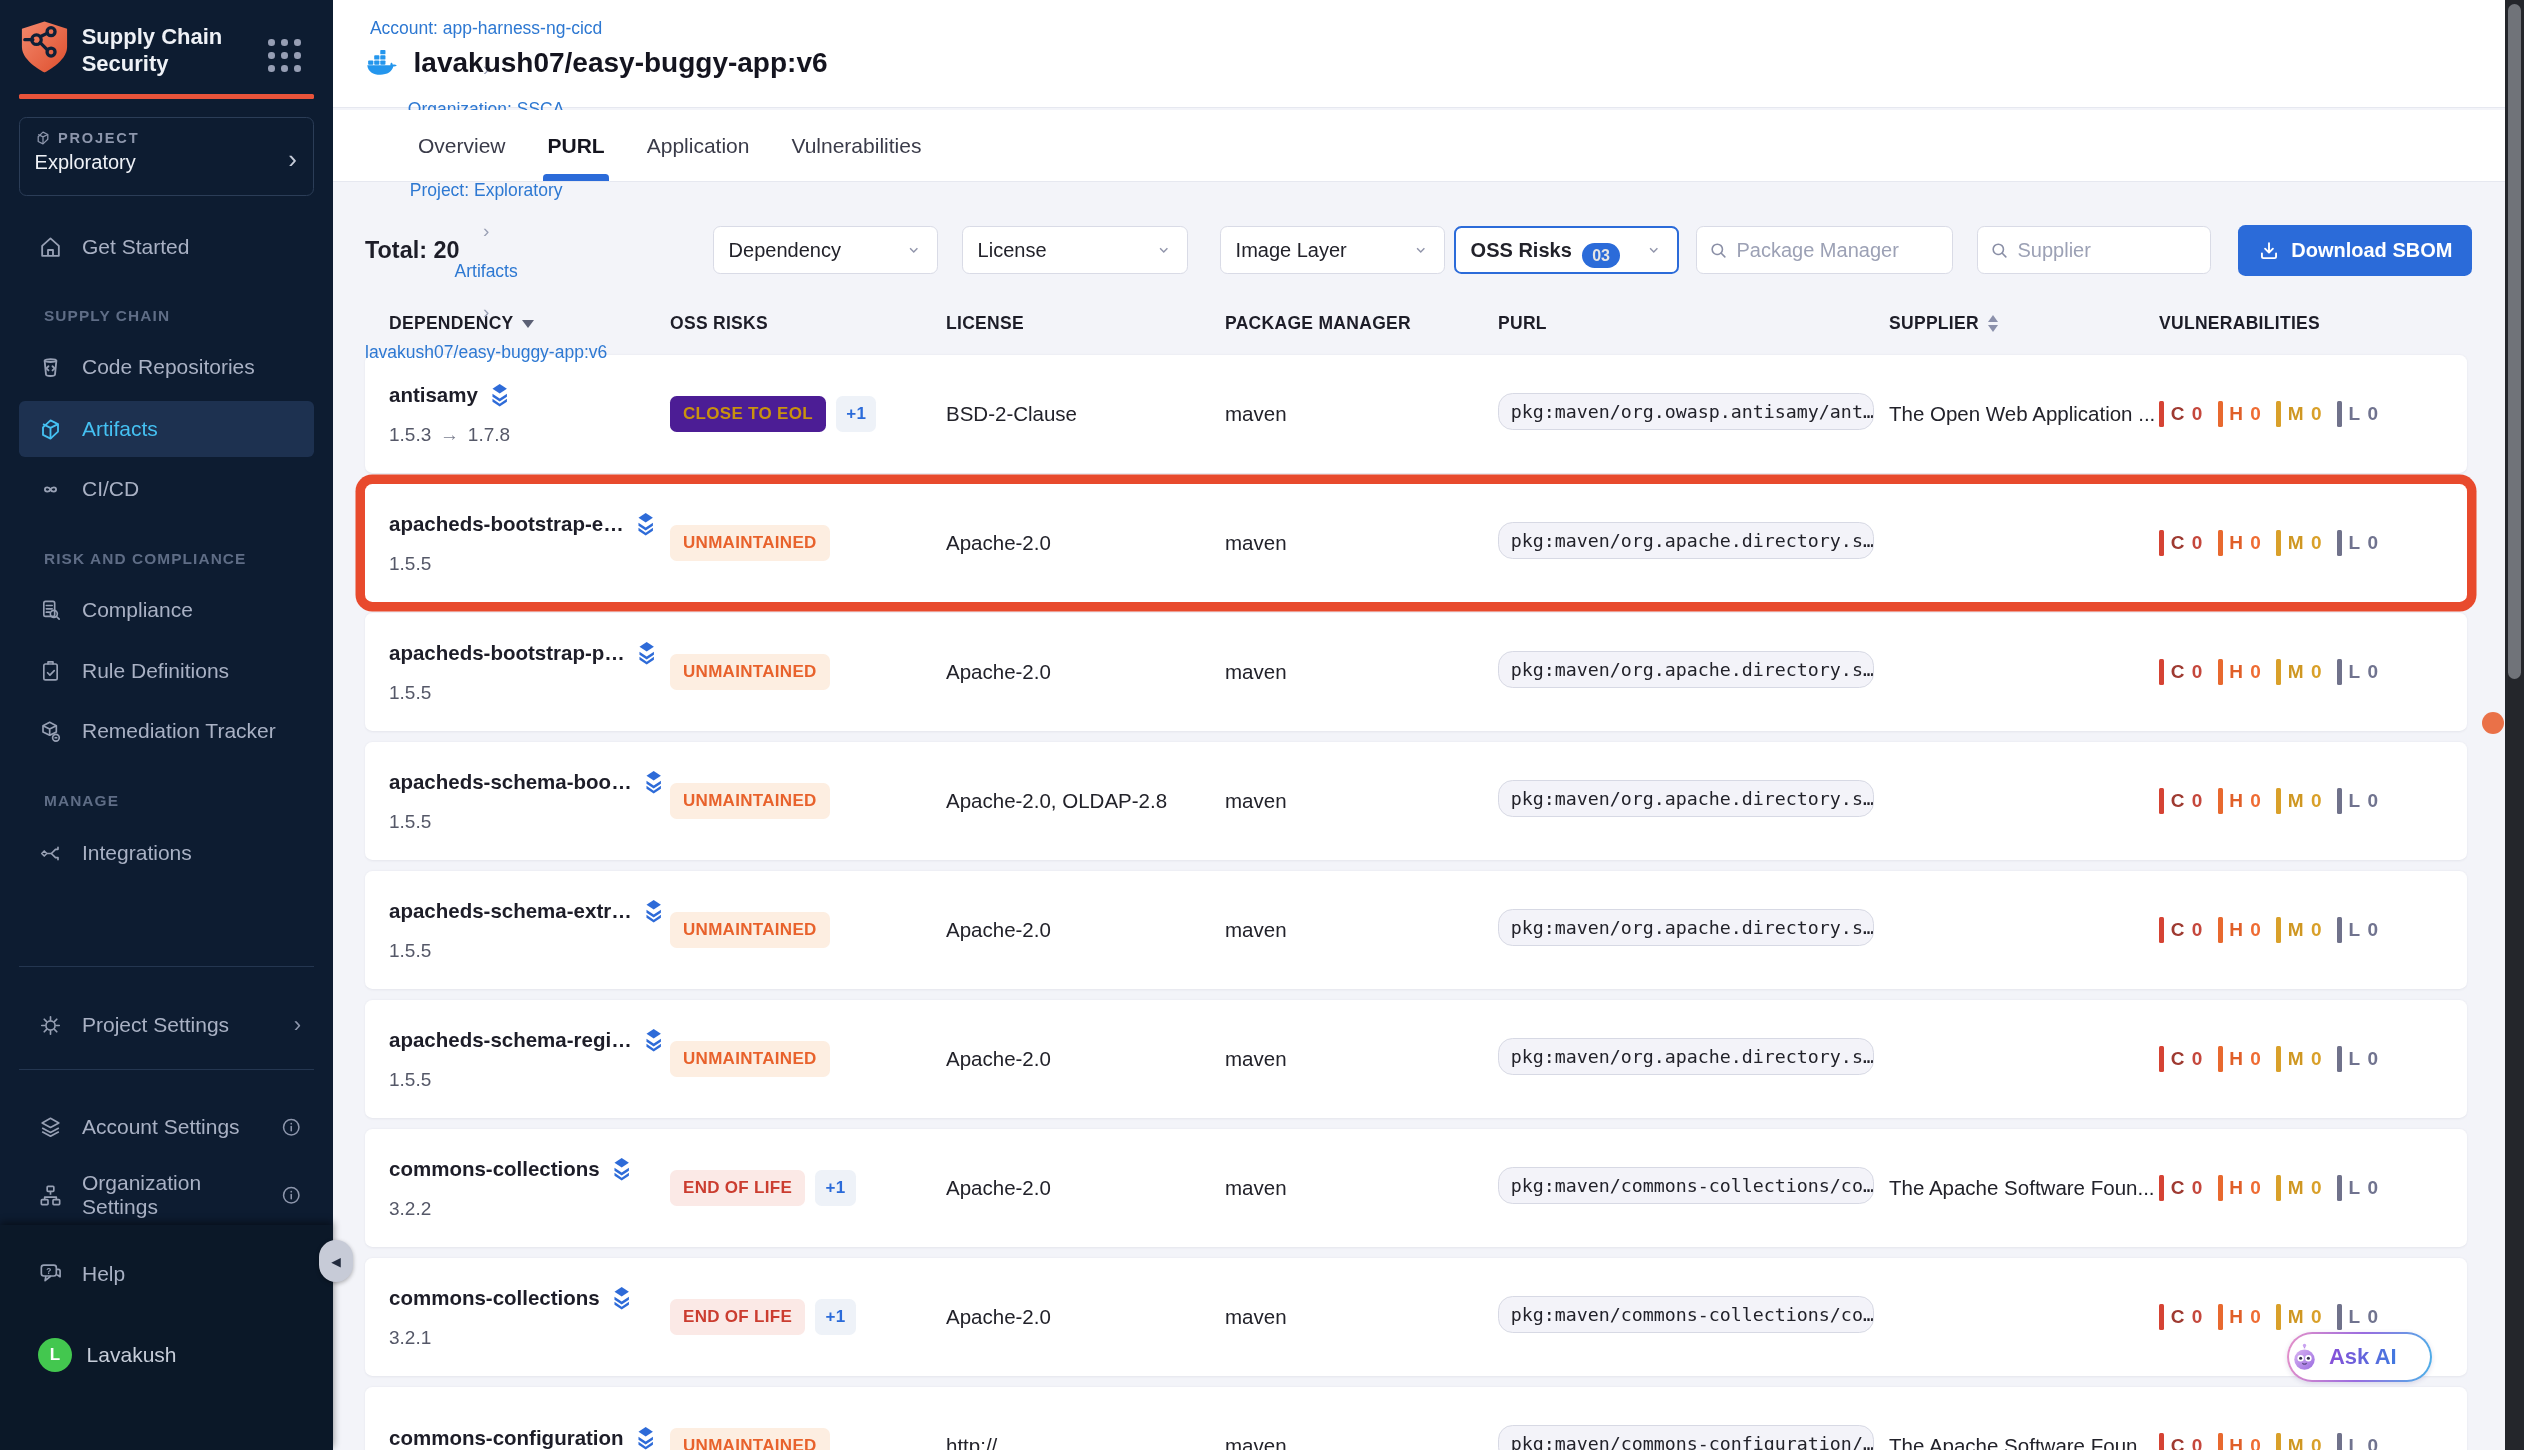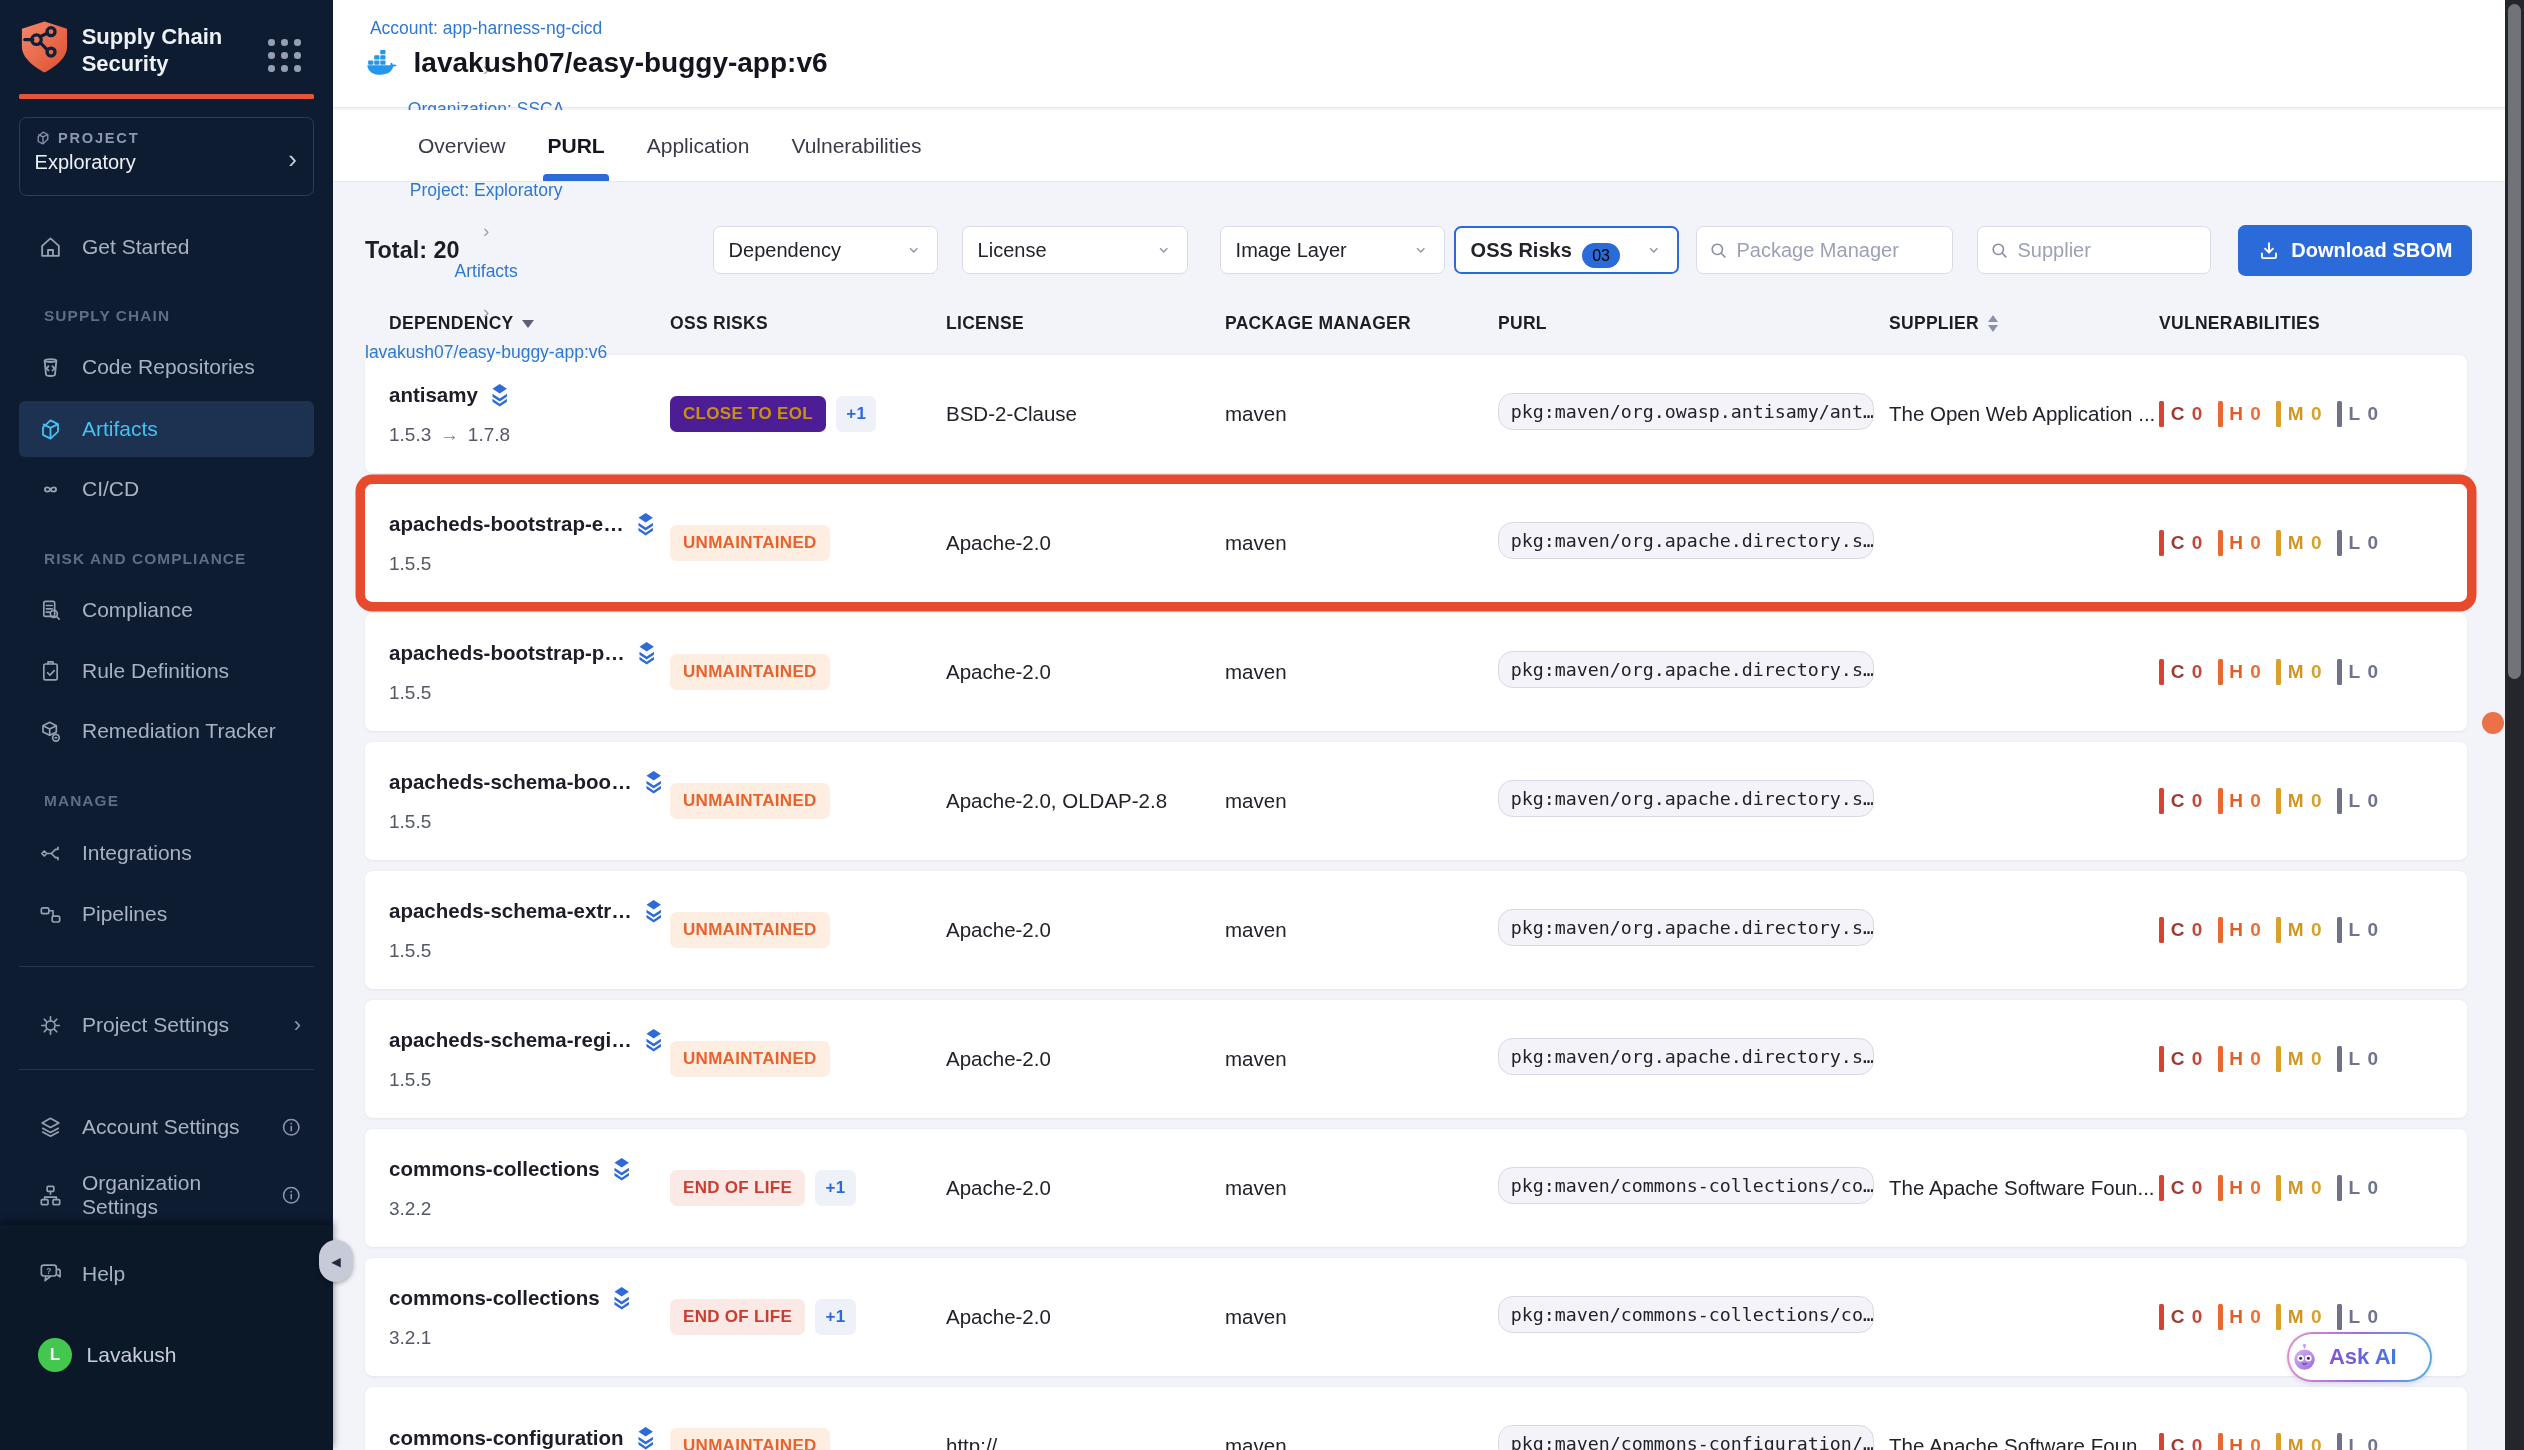--- a/index.html
+++ b/index.html
@@ -40,21 +40,21 @@
   .tab { display:flex; align-items:center; font-size:21px; color:#3a3b49; cursor:pointer; position:relative; }
   .tab.active { color:#15151f; font-weight:bold; }
   .tab.active::after { content:""; position:absolute; left:-4.4px; right:-4.4px; bottom:0; height:6.6px; background:#2b6bd9; border-radius:3.7px 3.7px 0 0; }
 
   
   .content { position:absolute; left:333px; right:20.5px; top:181px; bottom:0; background:#f3f4f9; overflow:hidden; z-index:1; }
   .total { position:absolute; left:32px; top:45px; height:48px; line-height:48px; font-size:23.4px; font-weight:bold; color:#1d1d28; }
   .fbox { position:absolute; top:45px; height:48px; background:#fff; border:1.5px solid #d9dbe6; border-radius:7.3px; display:flex; align-items:center; padding:0 14.6px; font-size:20px; color:#22222a; cursor:pointer; }
   .fbox .chev { margin-left:auto; color:#9094aa; }
   .fbox.oss { border:2.2px solid #2b6bd9; }
-  .count-pill { background:#2b6bd9; color:#000000; font-size:16px; font-weight:normal; border-radius:730px; padding:3.7px 10.2px; margin-left:10.2px;margin-top:11px; }
+  .count-pill { background:#2b6bd9; color:#e5e5e5; font-size:16px; font-weight:bold; border-radius:730px; padding:3.7px 10.2px; margin-left:10.2px;margin-top:11px; }
   .finput { position:absolute; top:45px; height:48px; background:#fff; border:1.5px solid #d9dbe6; border-radius:7.3px; display:flex; align-items:center; padding:0 11.7px; gap:8.8px; }
   .finput input { border:none; outline:none; font-size:20px; color:#22222a; width:100%; font-family:inherit; background:transparent; }
   .finput input::placeholder { color:#9ca1b5; }
   .dl-btn { position:absolute; left:1905px; top:44px; width:234px; height:51px; background:#2b6bd9; border:none; border-radius:7.3px; color:#fff; font-size:20px; font-weight:bold; font-family:inherit; display:flex; align-items:center; justify-content:center; gap:11.7px; cursor:pointer; }
 
   .grid7 { display:grid; grid-template-columns:281px 276px 279px 273px 391px 270px 1fr; align-items:center; }
   .thead { position:absolute; left:32px; top:132px; width:2102px; padding-left:24px; }
   .th { font-size:17.5px; font-weight:bold; color:#1d1d28; letter-spacing:0.3px; display:flex; align-items:center; gap:8.8px; }
   .sort-down { width:0; height:0; border-left:6.6px solid transparent; border-right:6.6px solid transparent; border-top:8.8px solid #5b6075; cursor:pointer; }
   .sort-ud { display:flex; flex-direction:column; gap:2.9px; cursor:pointer; }
@@ -234,30 +234,20 @@
     <span class="nico">
       <svg width="25" height="25" viewBox="0 0 30 30" fill="none" stroke="currentColor" stroke-width="2" stroke-linecap="round" stroke-linejoin="round">
           <path d="M4.5 15 l3 -3 3 3 -3 3 z"></path>
           <path d="M10.5 15 h5.5"></path>
           <path d="M16 15 l5 -5 h3 M24 7.5 v2.5 h-2.5 M16 15 l5 5 h3 M24 22.5 v-2.5 h-2.5"></path>
         </svg>
     </span>
     <span>Integrations</span>
   </div>
 
-  <div class="nav-item" style="top:886px">
-    <span class="nico">
-      <svg width="25" height="25" viewBox="0 0 30 30" fill="none" stroke="currentColor" stroke-width="2" stroke-linejoin="round">
-          <rect x="4" y="7" width="9" height="7" rx="2"></rect>
-          <rect x="17" y="17" width="9" height="7" rx="2"></rect>
-          <path d="M13 10.5 h5 v6.5"></path>
-        </svg>
-    </span>
-    <span>Pipelines</span>
-  </div>
 
   <div class="sb-div" style="top:966px"></div>
 
   <div class="nav-item" style="top:997px">
     <span class="nico">
       <svg width="25" height="25" viewBox="0 0 30 30" fill="none" stroke="currentColor" stroke-width="2" stroke-linecap="round">
           <circle cx="15" cy="15" r="5.5"></circle>
           <path d="M15 4.5 v3.5 M15 22 v3.5 M4.5 15 h3.5 M22 15 h3.5 M7.5 7.5 l2.5 2.5 M20 20 l2.5 2.5 M22.5 7.5 L20 10 M10 20 l-2.5 2.5"></path>
         </svg>
     </span>

